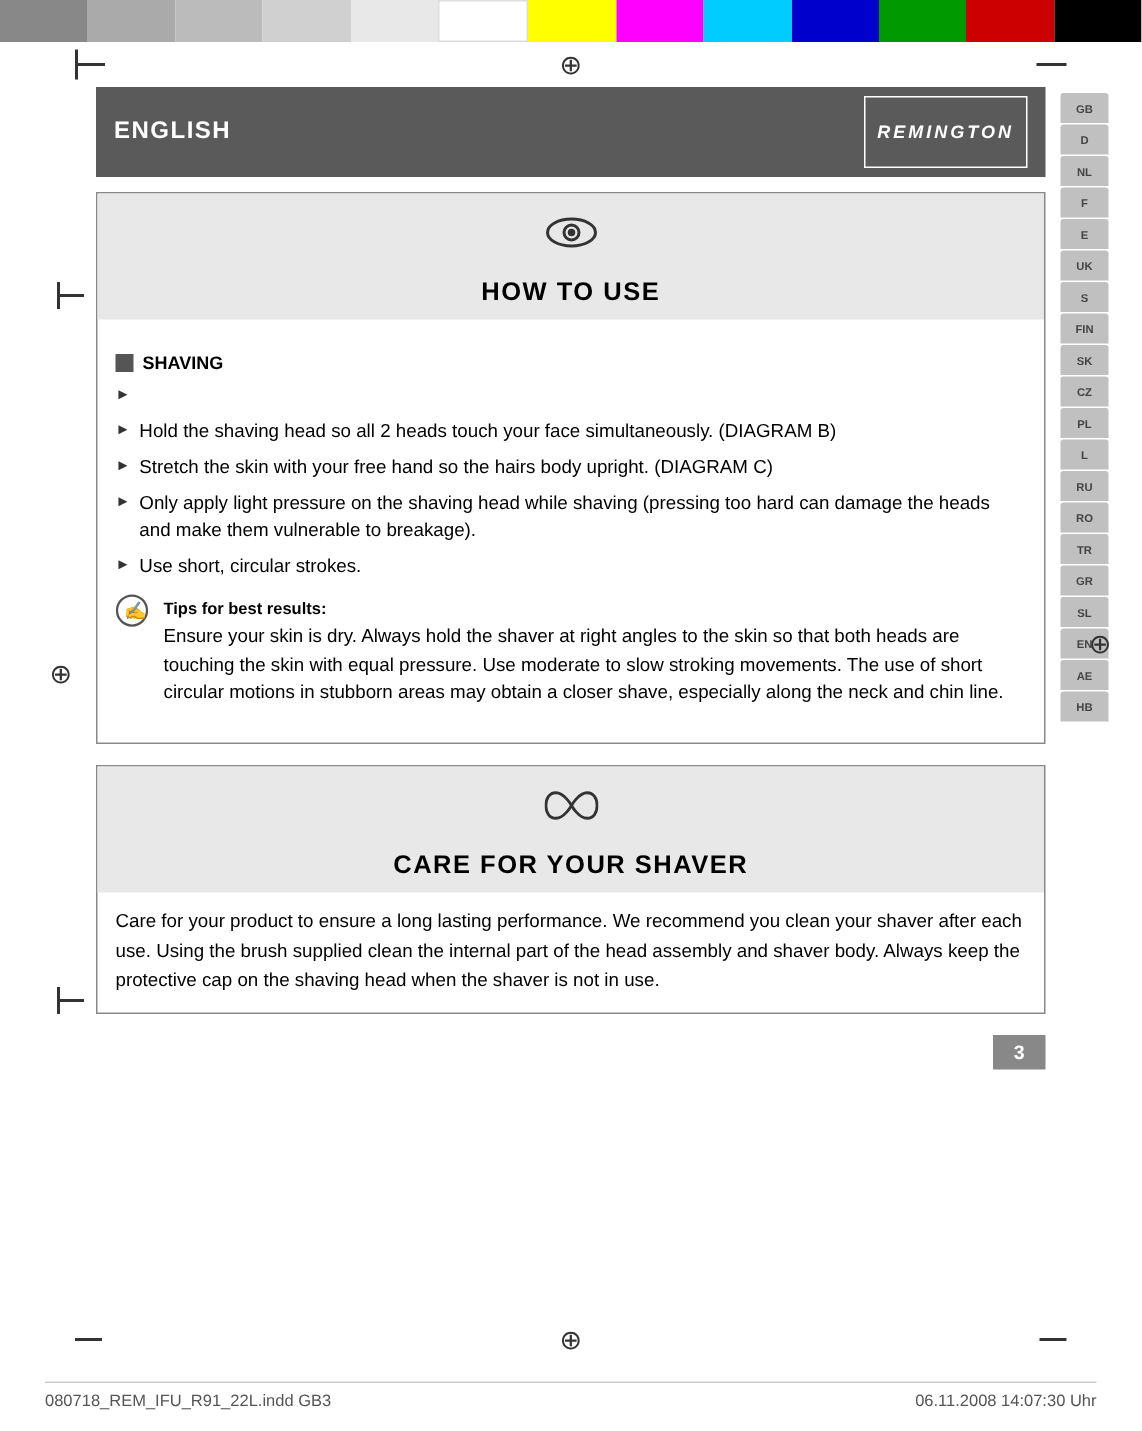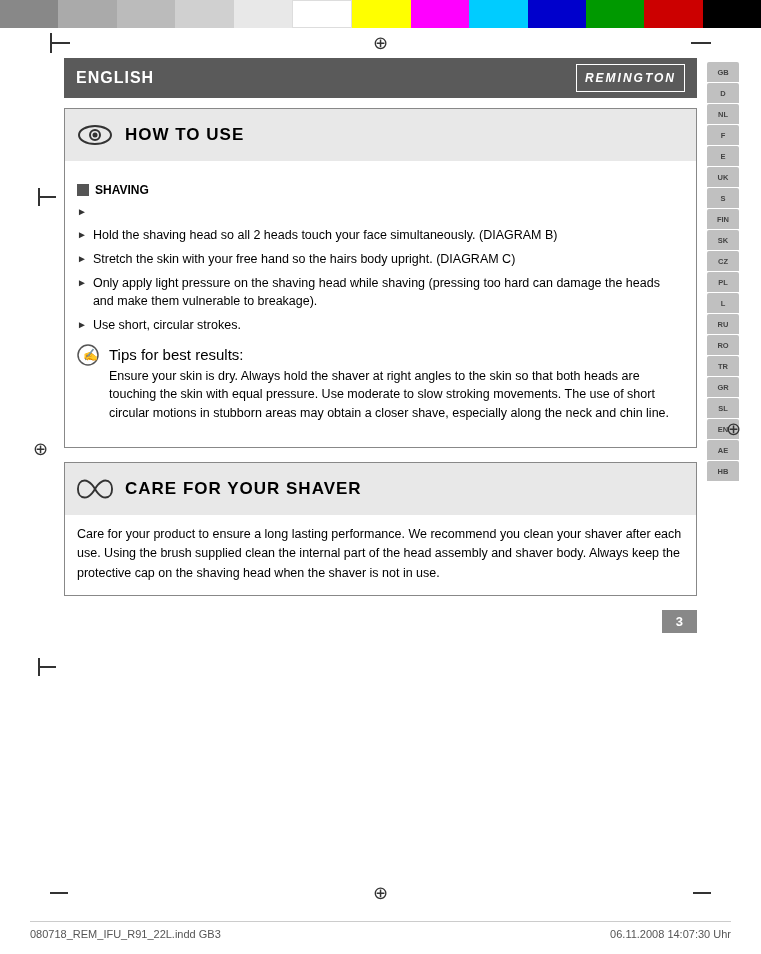--- a/index.html
+++ b/index.html
@@ -34,21 +34,21 @@
       margin: 0 0 10px 0;
     }
     .header-band .lang {
       font-size: 16px;
       font-weight: bold;
       color: white;
       letter-spacing: 1px;
     }
     .remington-logo {
       border: 1.5px solid white;
-      padding: 6px 8px;
+      padding: 16px 8px;
       font-size: 12px;
       color: white;
       font-style: italic;
       letter-spacing: 2px;
       font-weight: bold;
     }
 
     
     .content-area {
       flex: 1;
@@ -60,20 +60,21 @@
       border: 1.5px solid #888;
       margin-bottom: 14px;
       background: white;
     }
     .section-header {
       background: #e8e8e8;
       display: flex;
       align-items: center;
       padding: 8px 12px;
       gap: 12px;
+      flex-direction: column;
     }
     .section-icon {
       width: 36px;
       height: 36px;
       display: flex;
       align-items: center;
       justify-content: center;
       font-size: 22px;
     }
     .section-title {
@@ -129,22 +130,22 @@
     .tips-icon {
       font-size: 20px;
       flex-shrink: 0;
       margin-top: 0px;
     }
     .tips-content {
       font-size: 12.5px;
       line-height: 1.5;
     }
     .tips-title {
-      font-weight: normal;
-      font-size: 15px;
+      font-weight: bold;
+      font-size: 11px;
     }
 
     
     .care-body {
       padding: 10px 12px 12px 12px;
       font-size: 12.5px;
       line-height: 1.55;
     }
 
     

